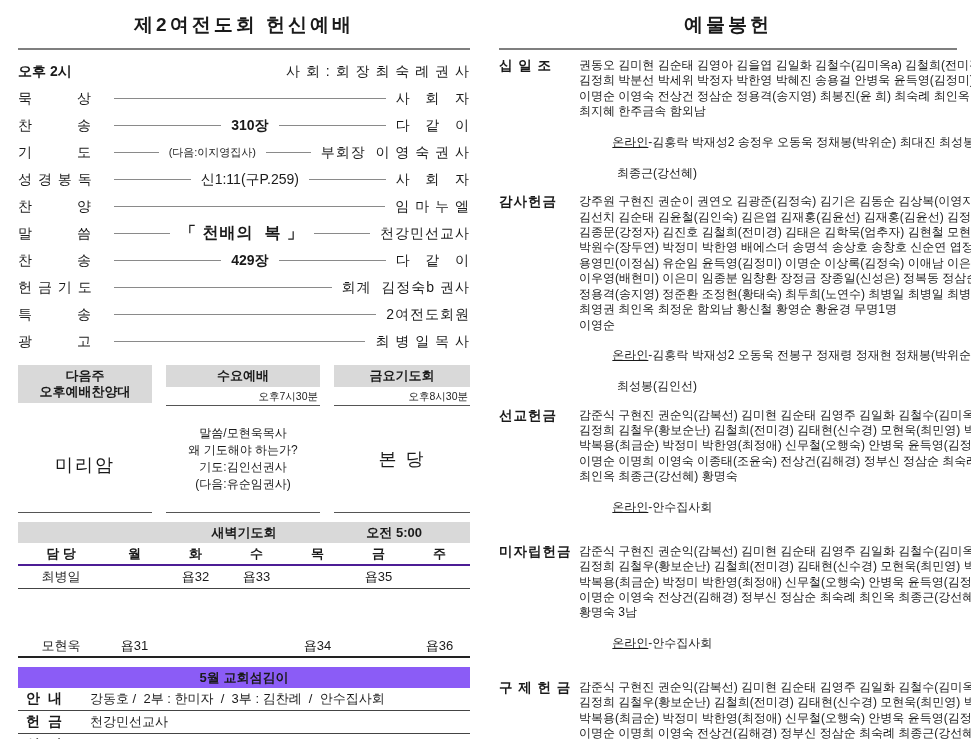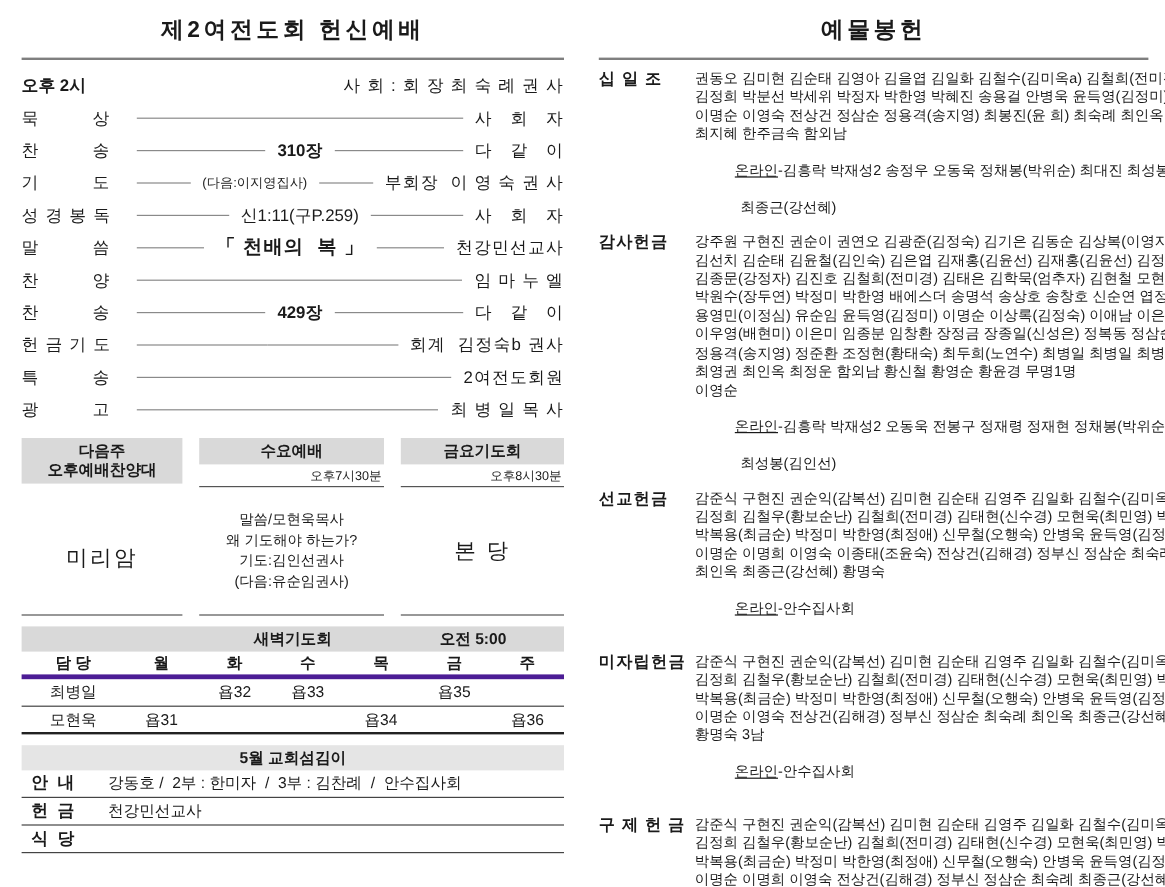--- a/index.html
+++ b/index.html
@@ -40,30 +40,30 @@
   .ibox-time { font-size:10.5px; text-align:right; border-bottom:1px solid #555; padding:3px 2px 1px; min-height:16px; }
   .ibox-time:empty { border-bottom:none; }
   .ibox-body { flex:1; display:flex; flex-direction:column; justify-content:center; text-align:center; font-size:18px; letter-spacing:2px; line-height:19px; }
   .ibox-body[data-variant="small"] { font-size:12px; letter-spacing:0; line-height:17px; }
 
   
   .dawn { margin-top:9px; font-size:13px; }
   .dawn-bar { position:relative; background:#d9d9d9; height:21px; line-height:21px; text-align:center; font-weight:bold; }
   .dawn-bar .dawn-time { position:absolute; right:48px; top:0; font-weight:bold; }
   .dawn-row { display:flex; align-items:center; height:23px; }
-  .dawn-row.hdr { font-weight:bold; border-bottom:4px solid #4c1d95; }
+  .dawn-row.hdr { font-weight:bold; border-bottom:2px solid #4c1d95; }
   .dawn-row.body-row { border-bottom:1px solid #444; }
-  .dawn-row.body-row:last-child { border-bottom:2px solid #222; }
+  .dawn-row.body-row:last-child { border-bottom:2px solid #222;margin-top:46px; }
   .dawn-name { width:86px; text-align:center; white-space:pre; }
   .dawn-cells { flex:1; display:flex; }
   .dawn-cell { flex:1; text-align:center; }
 
   
   .serv { margin-top:9px; font-size:13px; }
-  .serv-bar { background:#e5e5e5; height:21px; line-height:21px; text-align:center; font-weight:bold; }
+  .serv-bar { background:#8b5cf6; height:21px; line-height:21px; text-align:center; font-weight:bold; }
   .serv-row { display:flex; align-items:center; height:23px; border-bottom:1px solid #444; }
   .serv-label { width:72px; font-weight:bold; font-size:14px; white-space:pre; padding-left:8px; letter-spacing:2px; }
   .serv-value { flex:1; white-space:pre; }
 
   
   .sec { display:flex; margin-bottom:13px; font-size:12px; line-height:15.4px; }
   .sec-label { width:80px; flex:none; font-weight:bold; font-size:13.5px; white-space:pre; letter-spacing:1px; }
   .sec-body { flex:1; }
   .sec-line { white-space:pre; }
   .online-line { white-space:pre; }
@@ -107,32 +107,32 @@
       <span class="ow-right">부회장  이 영 숙 권 사</span>
     </div>
       <div class="ow-row">
       <span class="ow-label">성 경 봉 독</span>
       <span class="leader"></span>
       <span class="center">신1:11(구P.259)</span>
       <span class="leader"></span>
       <span class="ow-right">사   회   자</span>
     </div>
       <div class="ow-row">
+      <span class="ow-label">찬         양</span>
+      <span class="leader"></span>
+      <span class="center"></span>
+      <span class="leader"></span>
+      <span class="ow-right">임 마 누 엘</span>
+    </div>
+      <div class="ow-row">
       <span class="ow-label">말         씀</span>
       <span class="leader"></span>
       <span class="center" data-variant="title">「 천배의  복 」</span>
       <span class="leader"></span>
       <span class="ow-right">천강민선교사</span>
-    </div>
-      <div class="ow-row">
-      <span class="ow-label">찬         양</span>
-      <span class="leader"></span>
-      <span class="center"></span>
-      <span class="leader"></span>
-      <span class="ow-right">임 마 누 엘</span>
     </div>
       <div class="ow-row">
       <span class="ow-label">찬         송</span>
       <span class="leader"></span>
       <span class="center" data-variant="bold">429장</span>
       <span class="leader"></span>
       <span class="ow-right">다   같   이</span>
     </div>
       <div class="ow-row">
       <span class="ow-label">헌 금 기 도</span>

